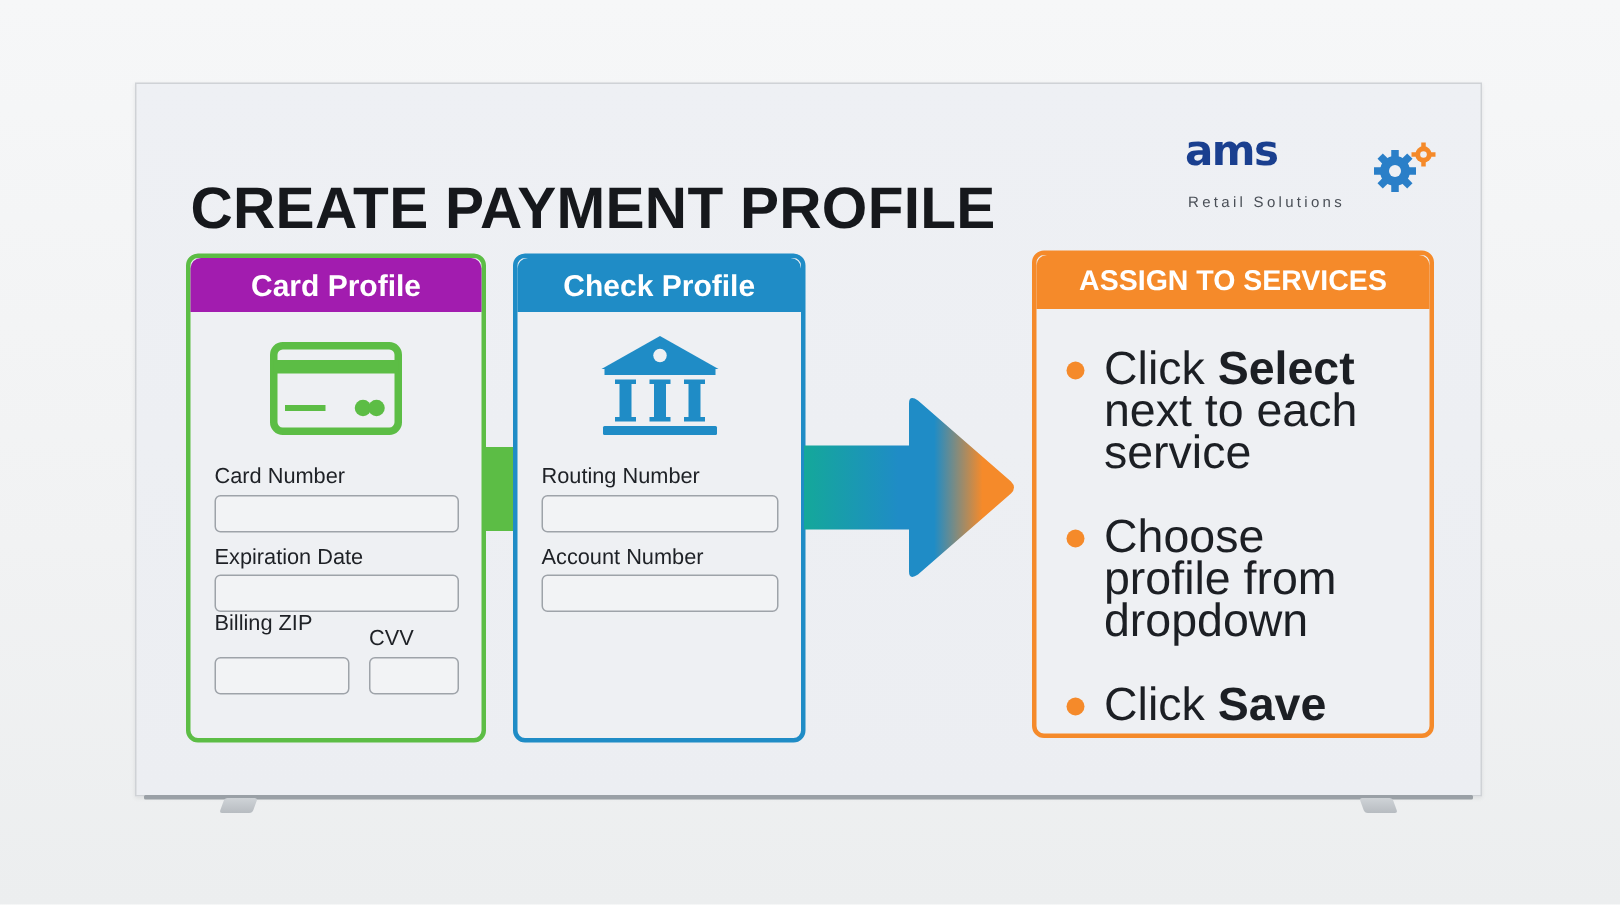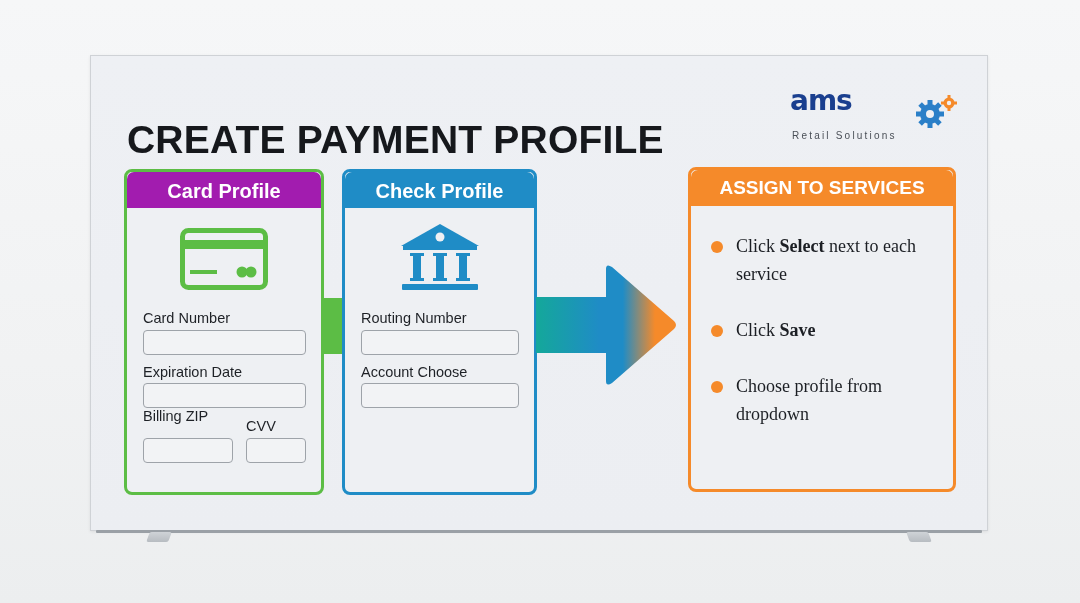--- a/index.html
+++ b/index.html
@@ -55,21 +55,21 @@
   .field-label { position: absolute; font-size: 14.5px; color: #1e2126; }
   .field {
     position: absolute; height: 25px; border: 1.3px solid #9ea3a9; border-radius: 4px;
     background: #f2f3f5;
   }
 
   .connector { position: absolute; left: 322px; top: 298px; width: 22px; height: 56px; background: #5cbd45; }
   .arrow { position: absolute; left: 536px; top: 263px; }
 
   .bullets { position: absolute; left: 20px; top: 62px; }
-  .bullet { position: relative; padding-left: 25px; font-size: 18px; color: #1c1f24; line-height: 28px; margin-bottom: 28px; font-family: Liberation Serif, serif; }
+  .bullet { position: relative; padding-left: 25px; font-size: 31px; color: #1c1f24; line-height: 28px; margin-bottom: 28px; }
   .bullet .dot { position: absolute; left: 0; top: 9px; width: 12px; height: 12px; border-radius: 50%; background: #f58a2a; }
   .bullet b { font-weight: 700; }
 </style>
 </head>
 <body>
 
 <div class="board"></div>
 <div class="board-bottom"></div>
 <div class="foot l"></div>
 <div class="foot r"></div>
@@ -143,21 +143,21 @@
       <rect x="37" y="33" width="8" height="24"></rect>
       <rect x="34" y="56" width="14" height="3"></rect>
     <rect x="57" y="31" width="14" height="3"></rect>
       <rect x="60" y="33" width="8" height="24"></rect>
       <rect x="57" y="56" width="14" height="3"></rect>
   </g>
   <rect x="3" y="62" width="76" height="6" rx="1" fill="#1f8cc6"></rect>
 </svg>
 <span class="field-label" style="left:361px;top:310px">Routing Number</span>
 <div class="field" style="left:361px;top:330px;width:158px"></div>
-<span class="field-label" style="left:361px;top:364px">Account Choose</span>
+<span class="field-label" style="left:361px;top:364px">Account Number</span>
 <div class="field" style="left:361px;top:383px;width:158px"></div>
 
 <svg class="arrow" width="142" height="128" viewBox="0 0 142 128">
   <defs>
     <linearGradient id="ag" x1="0" y1="0" x2="1" y2="0">
       <stop offset="0" stop-color="#14a89a"></stop>
       <stop offset="0.45" stop-color="#1f8cc6"></stop>
       <stop offset="0.62" stop-color="#1f8cc6"></stop>
       <stop offset="0.85" stop-color="#f58a2a"></stop>
       <stop offset="1" stop-color="#f58a2a"></stop>
@@ -166,22 +166,22 @@
   <path d="M0,34 L70,34 L70,6 Q70,0 76,4 L138,58 Q142,62 138,66 L76,120 Q70,124 70,118 L70,90 L0,90 Z" fill="url(#ag)"></path>
 </svg>
 
 <div class="card orange">
   <div class="head">ASSIGN TO SERVICES</div>
   <div class="bullets">
     <div class="bullet">
       <span class="dot"></span>
       <span>Click </span><b>Select</b><span> next to each service</span>
     </div>
+    <div class="bullet" style="width:190px">
+      <span class="dot"></span>
+      <span>Choose profile from dropdown</span>
+    </div>
     <div class="bullet">
       <span class="dot"></span>
       <span>Click </span><b>Save</b>
-    </div>
-    <div class="bullet" style="width:190px">
-      <span class="dot"></span>
-      <span>Choose profile from dropdown</span>
     </div>
   </div>
 </div>
 
 </body></html>

